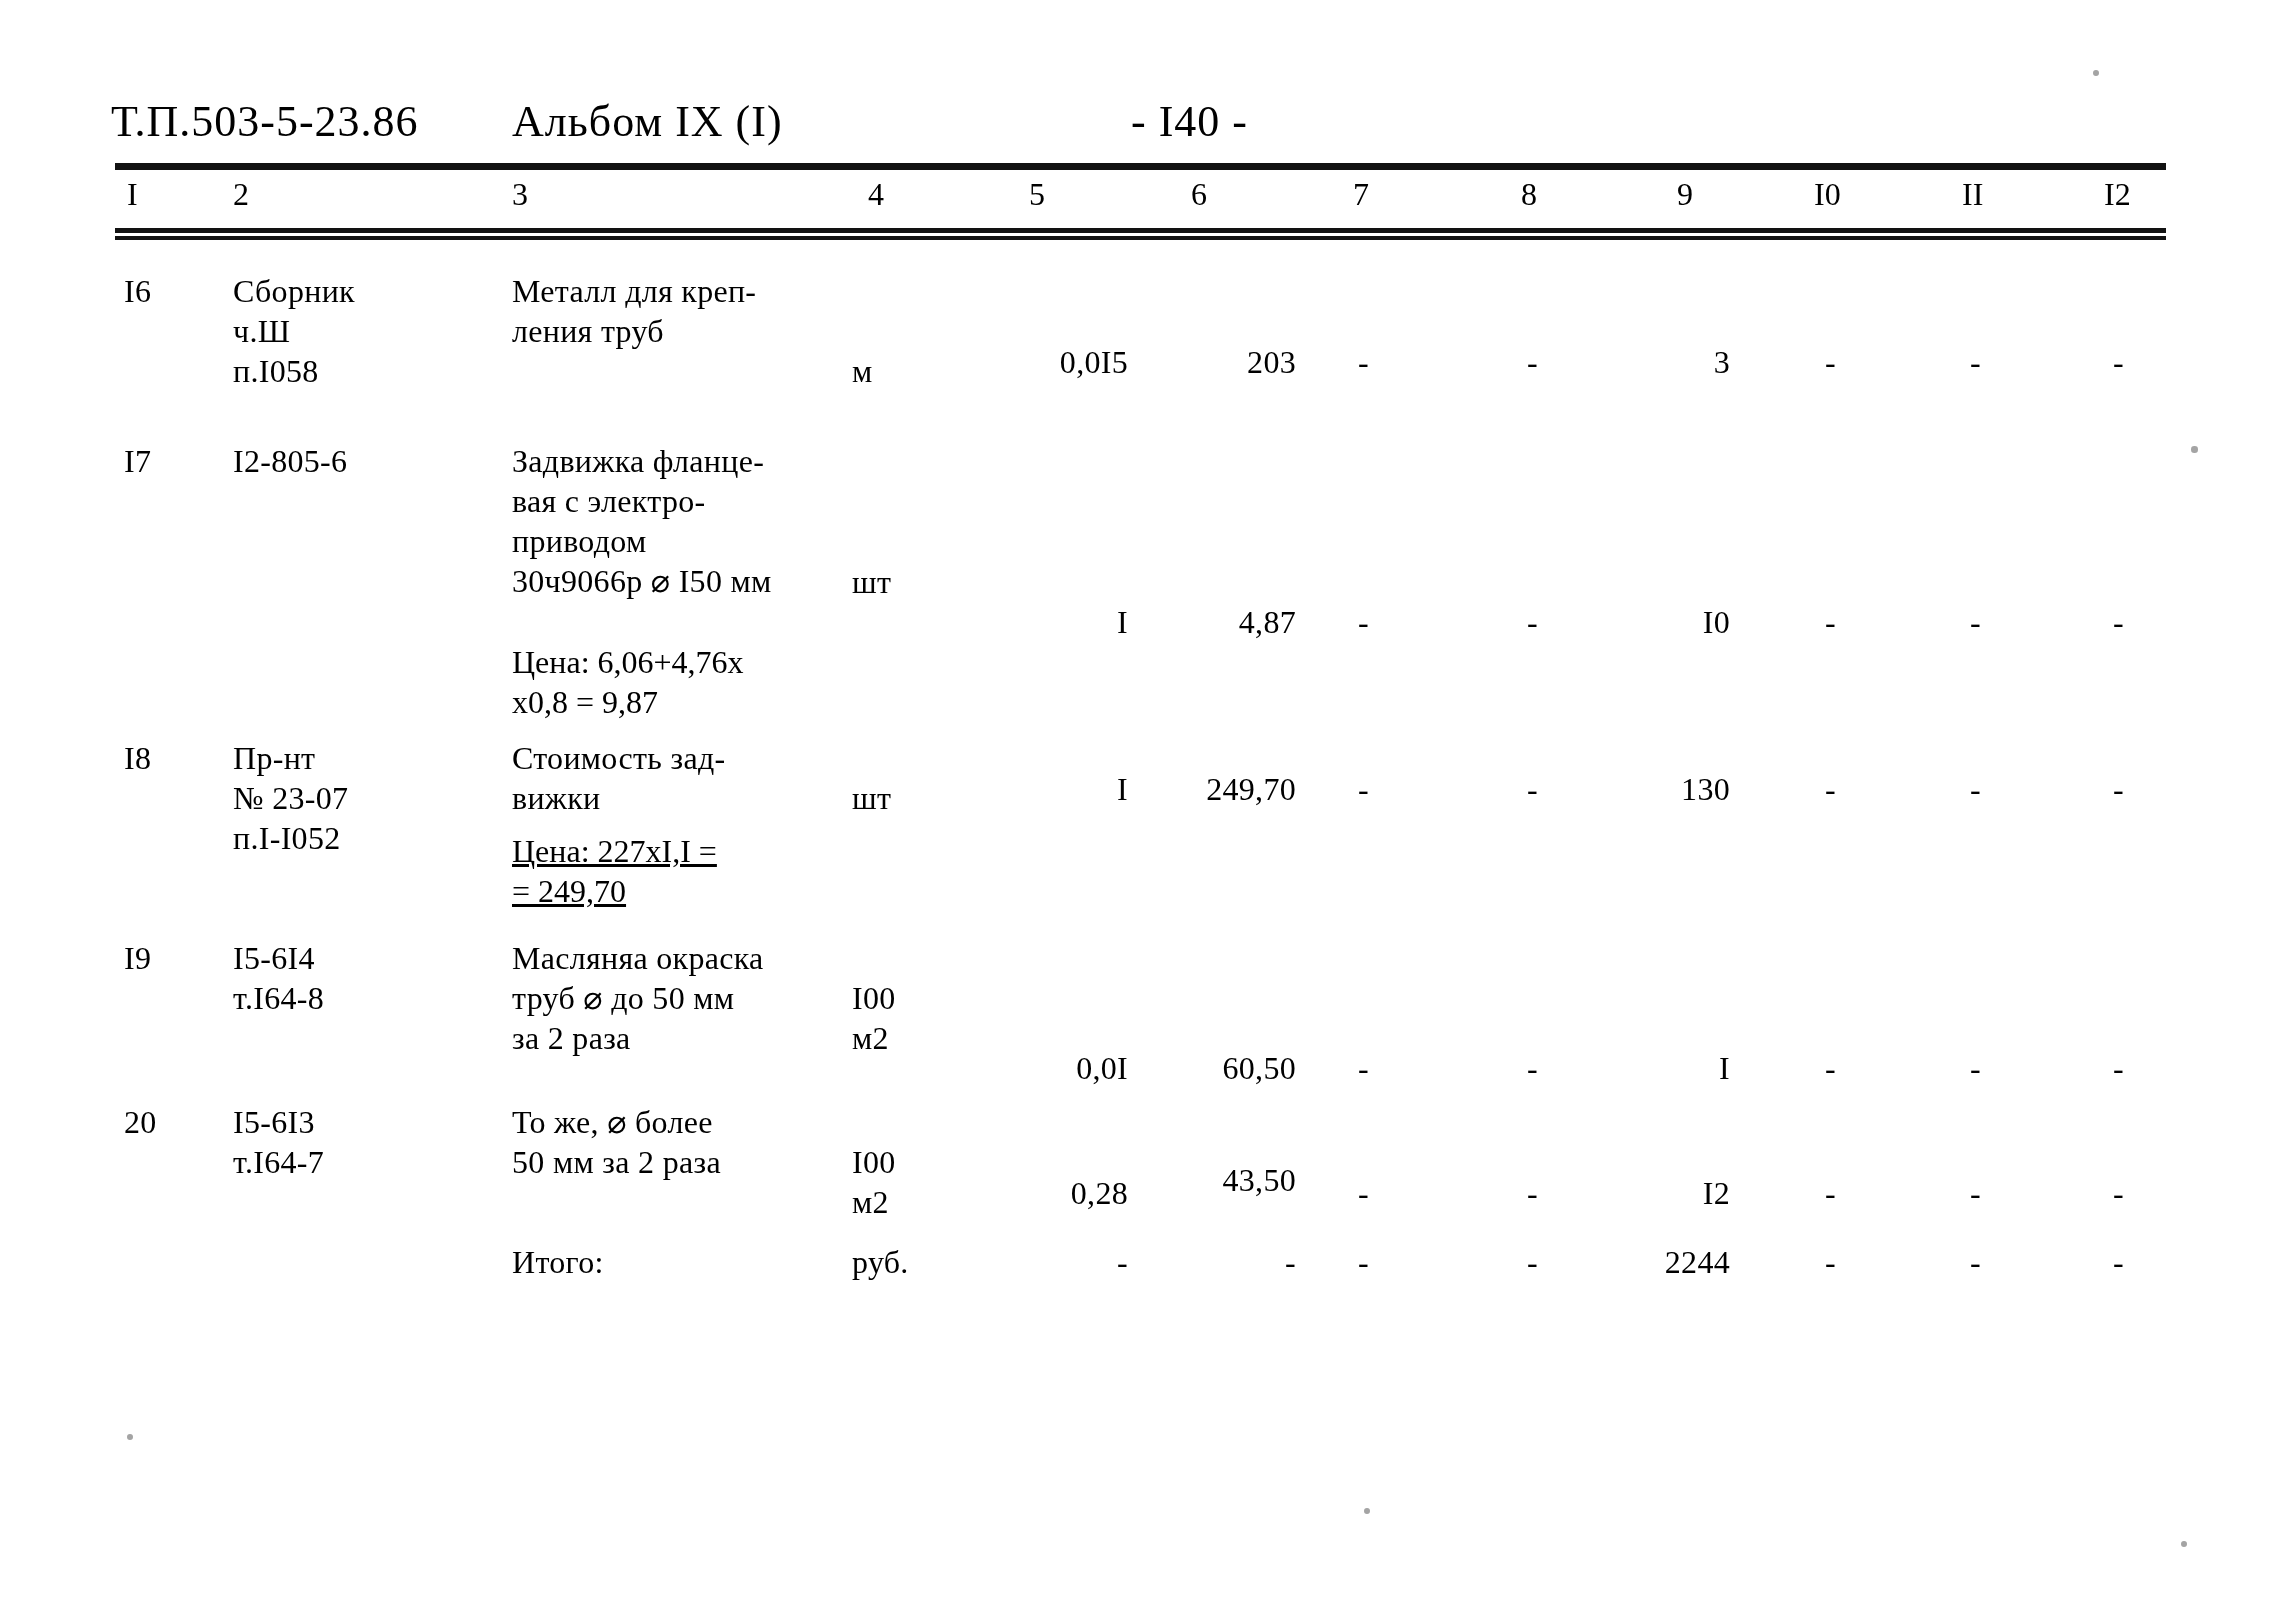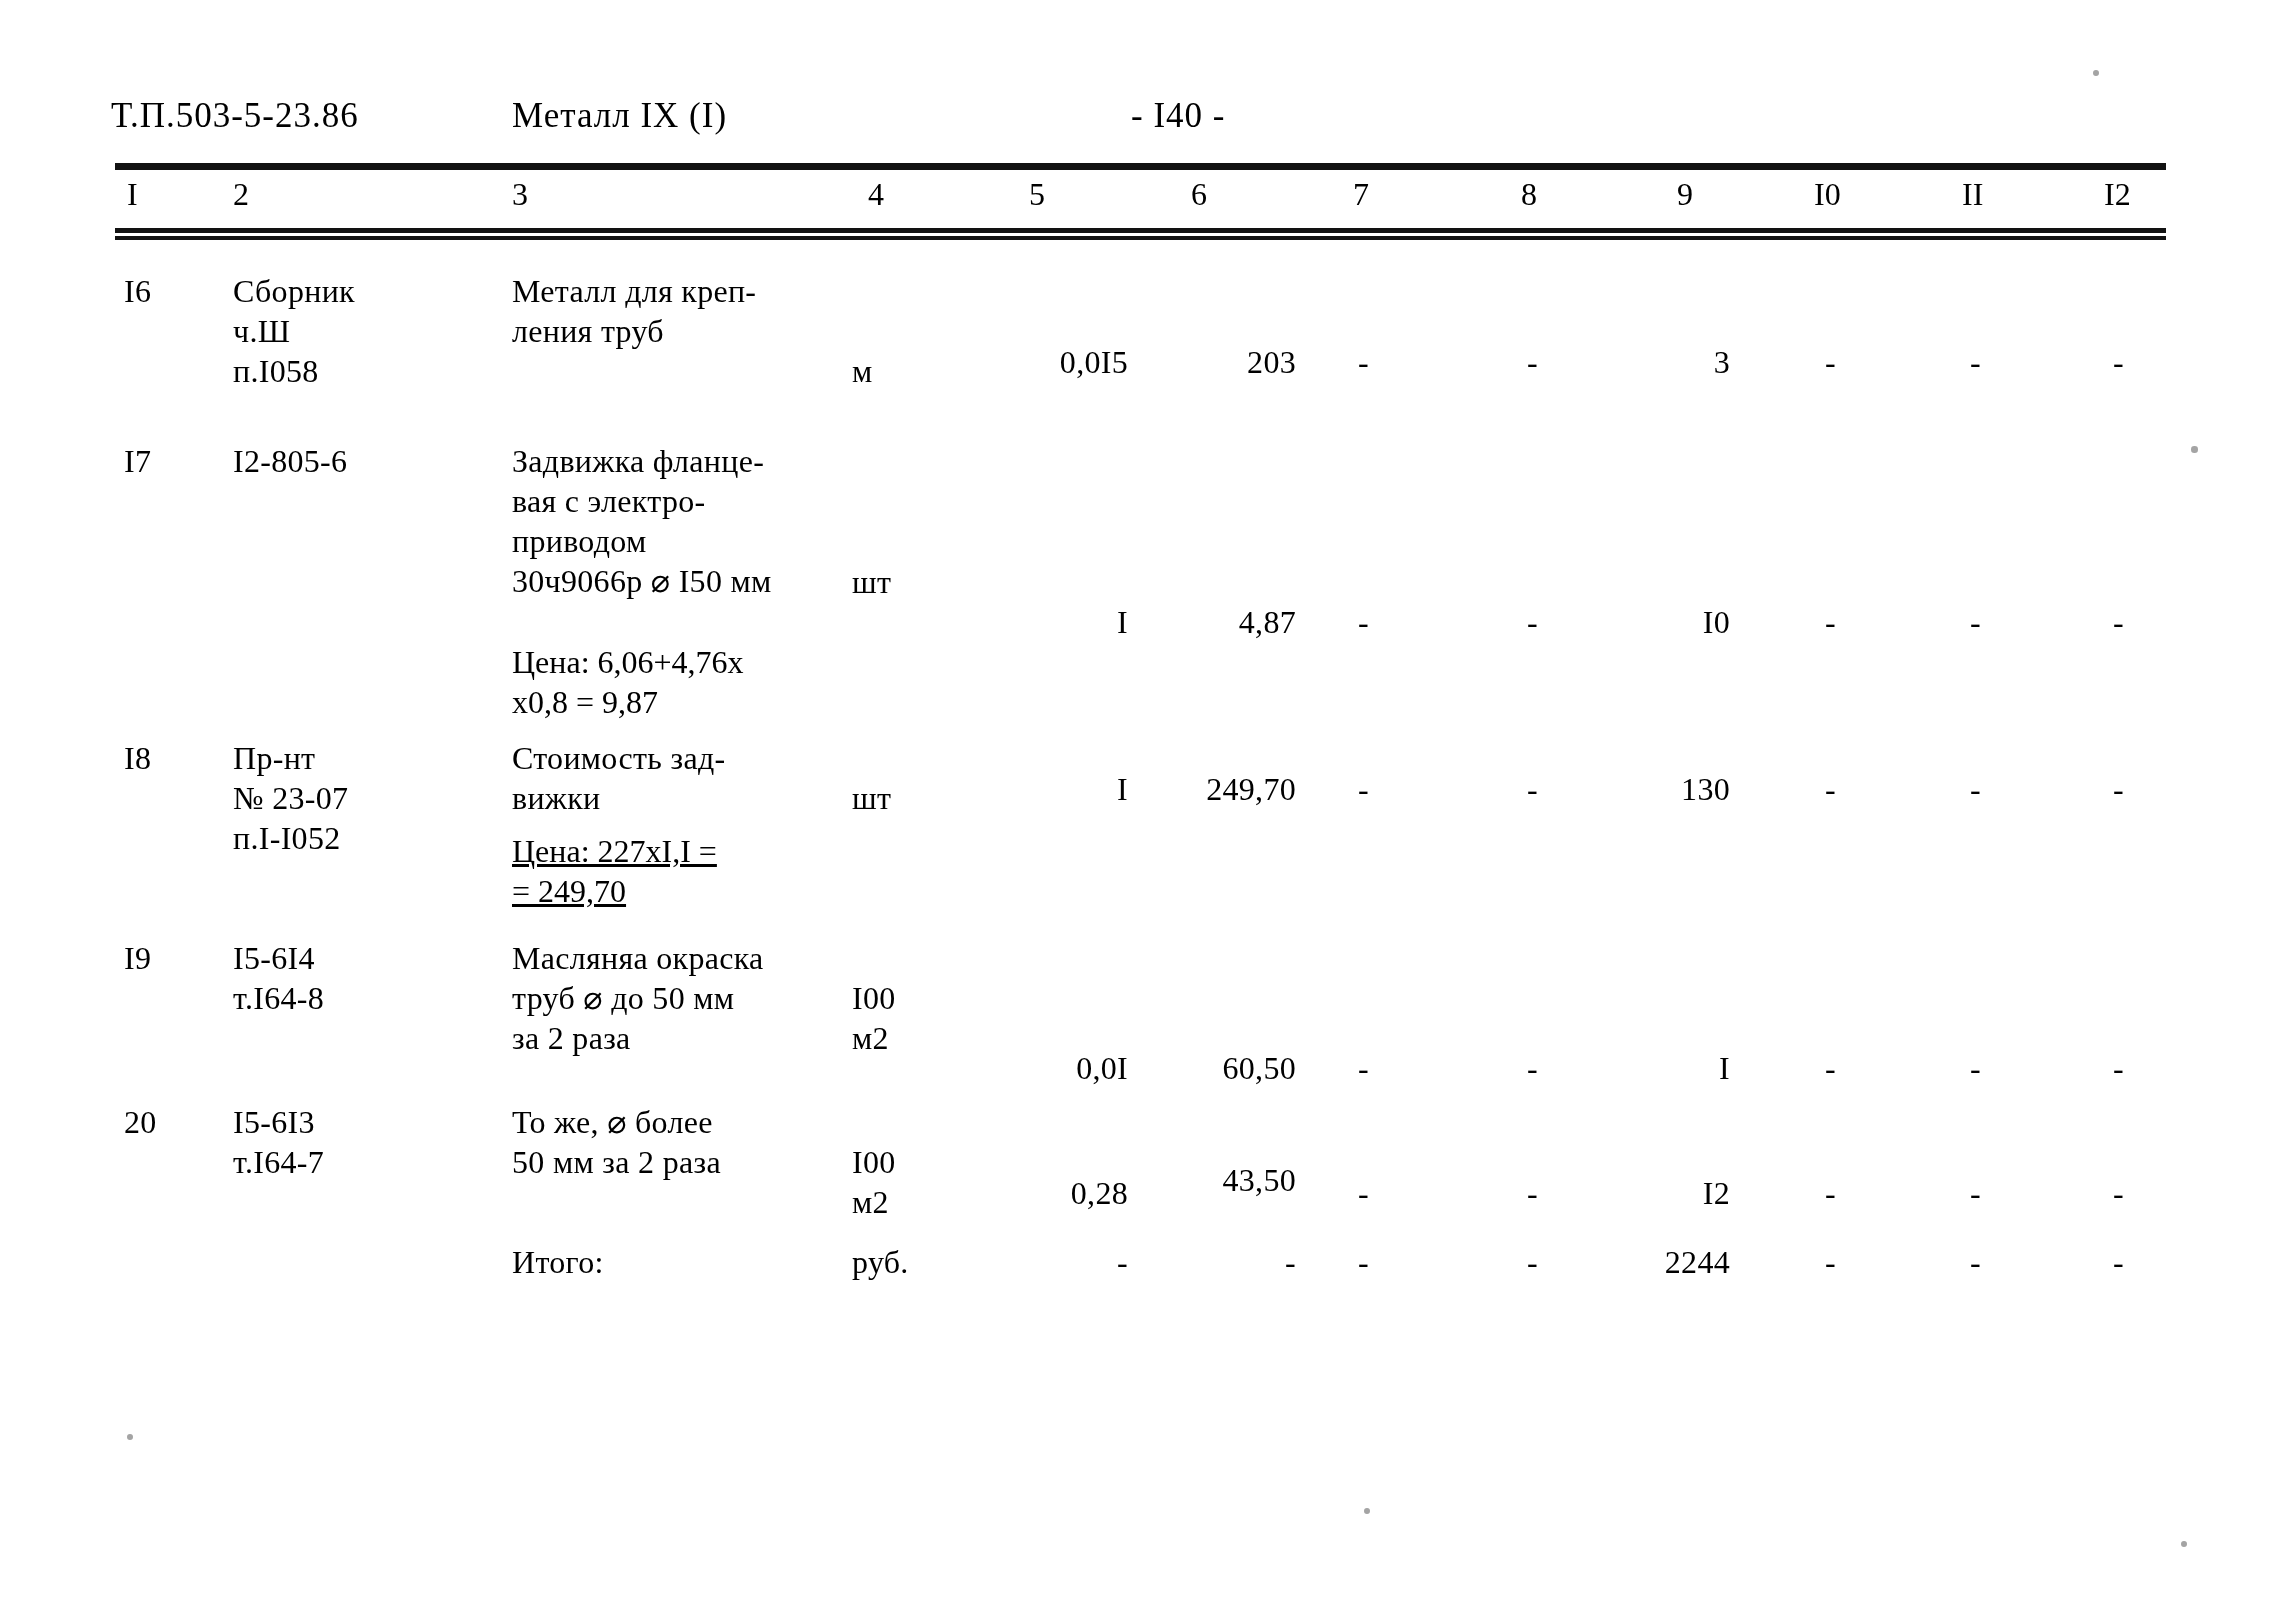--- a/index.html
+++ b/index.html
@@ -20,21 +20,21 @@
     overflow: hidden;
   }
 
   
   .page-header {
     position: absolute;
     top: 96px;
     left: 0;
     width: 100%;
     height: 45px;
-    font-size: 35px;
+    font-size: 44px;
     letter-spacing: 1px;
     white-space: nowrap;
   }
   .ph-doc   { position: absolute; left: 111px;  top: 0; }
   .ph-album { position: absolute; left: 512px;  top: 0; }
   .ph-page  { position: absolute; left: 1131px; top: 0; }
 
   
   .rule {
     position: absolute;
@@ -102,21 +102,21 @@
     opacity: 0.55;
   }
 </style>
 </head>
 <body>
 
 <div id="page">
 
   <div class="page-header">
     <span class="ph-doc">Т.П.503-5-23.86</span>
-    <span class="ph-album">Металл IX (I)</span>
+    <span class="ph-album">Альбом IX (I)</span>
     <span class="ph-page">- I40 -</span>
   </div>
 
   <div class="rule rule-top"></div>
   <div class="rule rule-mid"></div>
   <div class="rule rule-mid2"></div>
 
   <div id="colheads">
       <span class="colhead" style="left: 127px;">I</span>
       <span class="colhead" style="left: 233px;">2</span>

